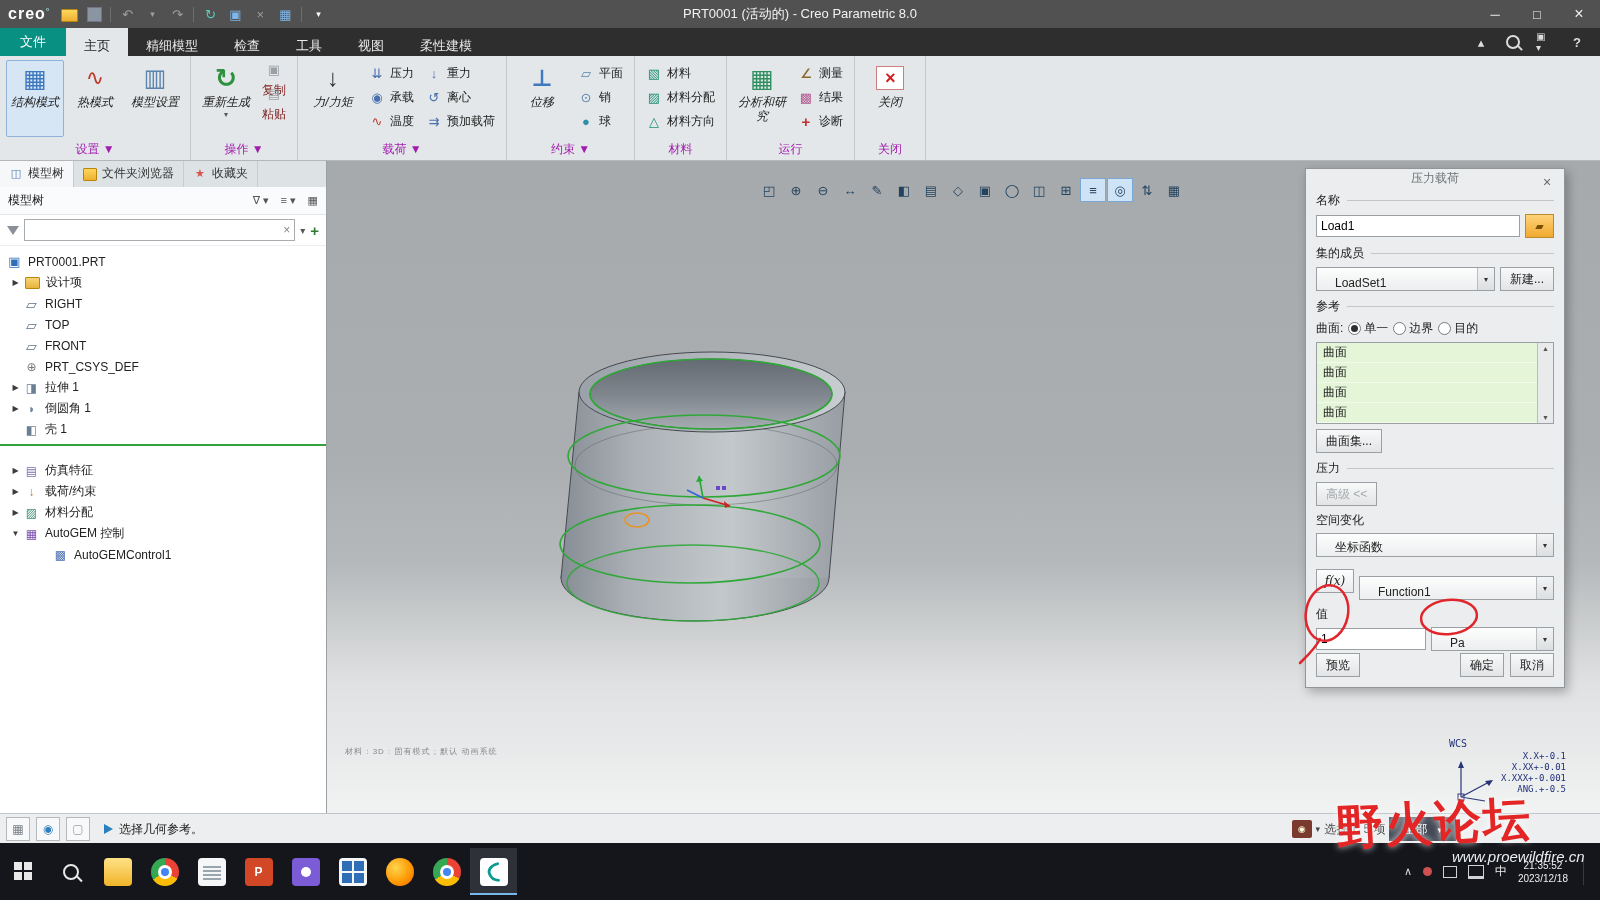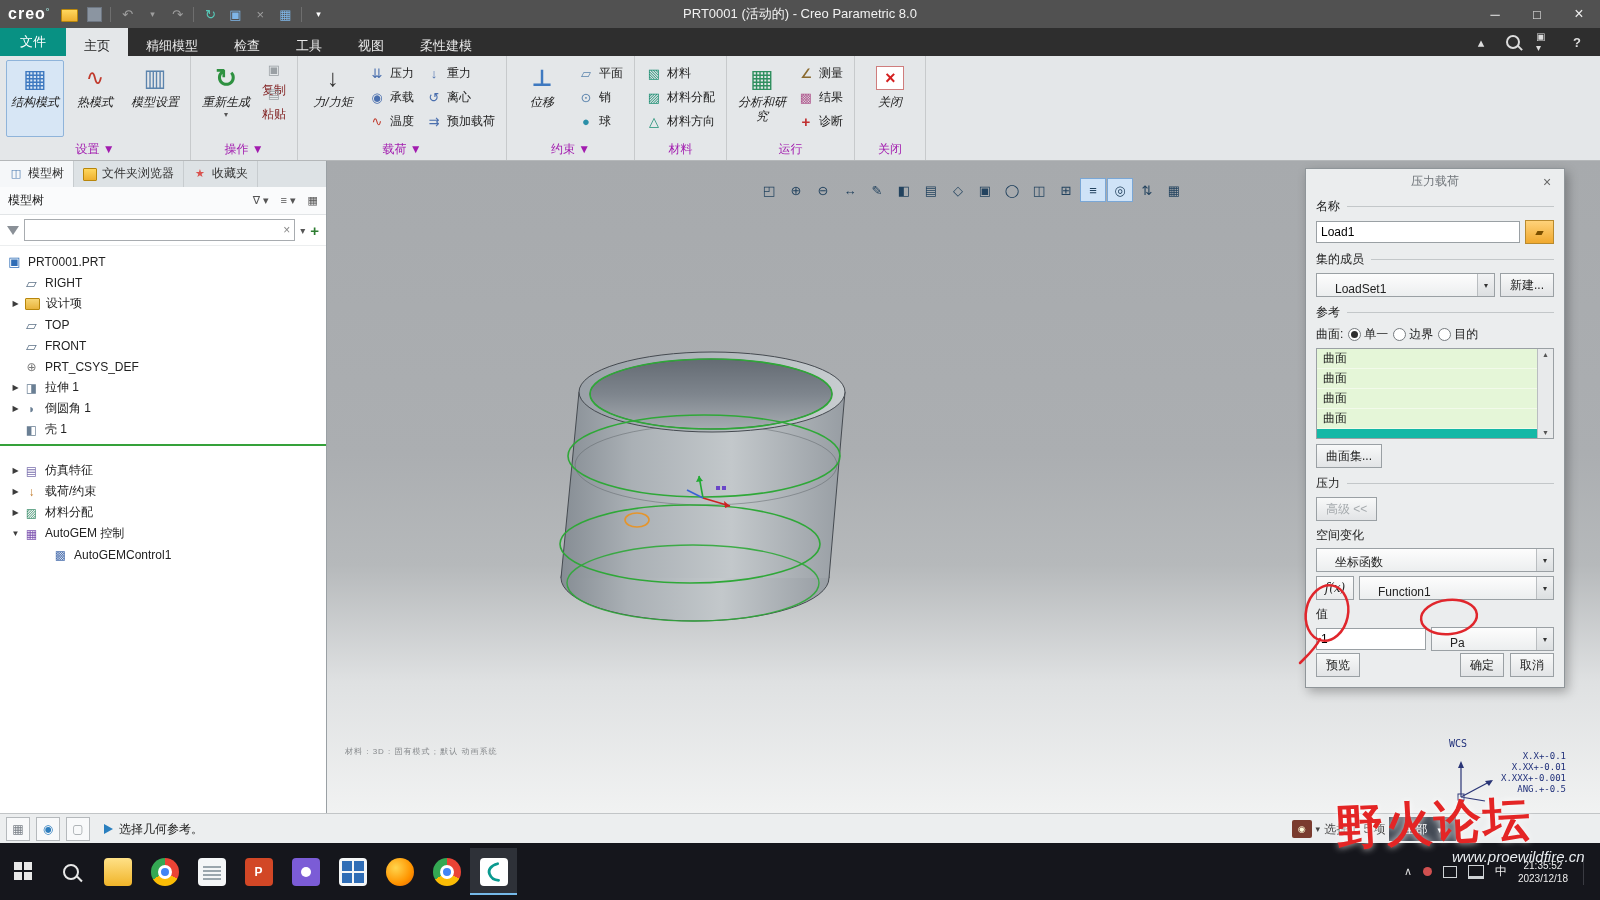--- a/index.html
+++ b/index.html
@@ -477,28 +477,28 @@
     </div>
     <span class="fdrop"></span>
     <span class="fplus"></span>
   </div>
   <div class="tree">
     <div class="tree-row">
       <span class="ti i-part"></span>
       <span>PRT0001.PRT</span>
     </div>
     <div class="tree-row d1">
+      <span class="tw arr-c"></span>
+      <span class="i-fold"></span>
+      <span>设计项</span>
+    </div>
+    <div class="tree-row d1">
       <span class="tw"></span>
       <span class="ti i-plane"></span>
       <span>RIGHT</span>
-    </div>
-    <div class="tree-row d1">
-      <span class="tw arr-c"></span>
-      <span class="i-fold"></span>
-      <span>设计项</span>
     </div>
     <div class="tree-row d1">
       <span class="tw"></span>
       <span class="ti i-plane"></span>
       <span>TOP</span>
     </div>
     <div class="tree-row d1">
       <span class="tw"></span>
       <span class="ti i-plane"></span>
       <span>FRONT</span>
@@ -700,21 +700,21 @@
   </div>
   <div class="lblrow">空间变化</div>
   <div class="drow">
     <div class="sel" style="flex:1;">
       <span>坐标函数</span>
         <span class="ar"></span>
     </div>
   </div>
   <div class="drow">
     <span class="fxbox">f(x)</span>
-    <div class="sel" style="flex:1;">
+    <div class="sel" style="flex:1;margin-top:15px;">
       <span>Function1</span>
         <span class="ar"></span>
     </div>
   </div>
 
   <div class="lblrow">值</div>
   <div class="drow">
     <input class="tin" style="width: 100px;" value="1">
     <div class="sel" style="flex:1;">
       <span>Pa</span>

